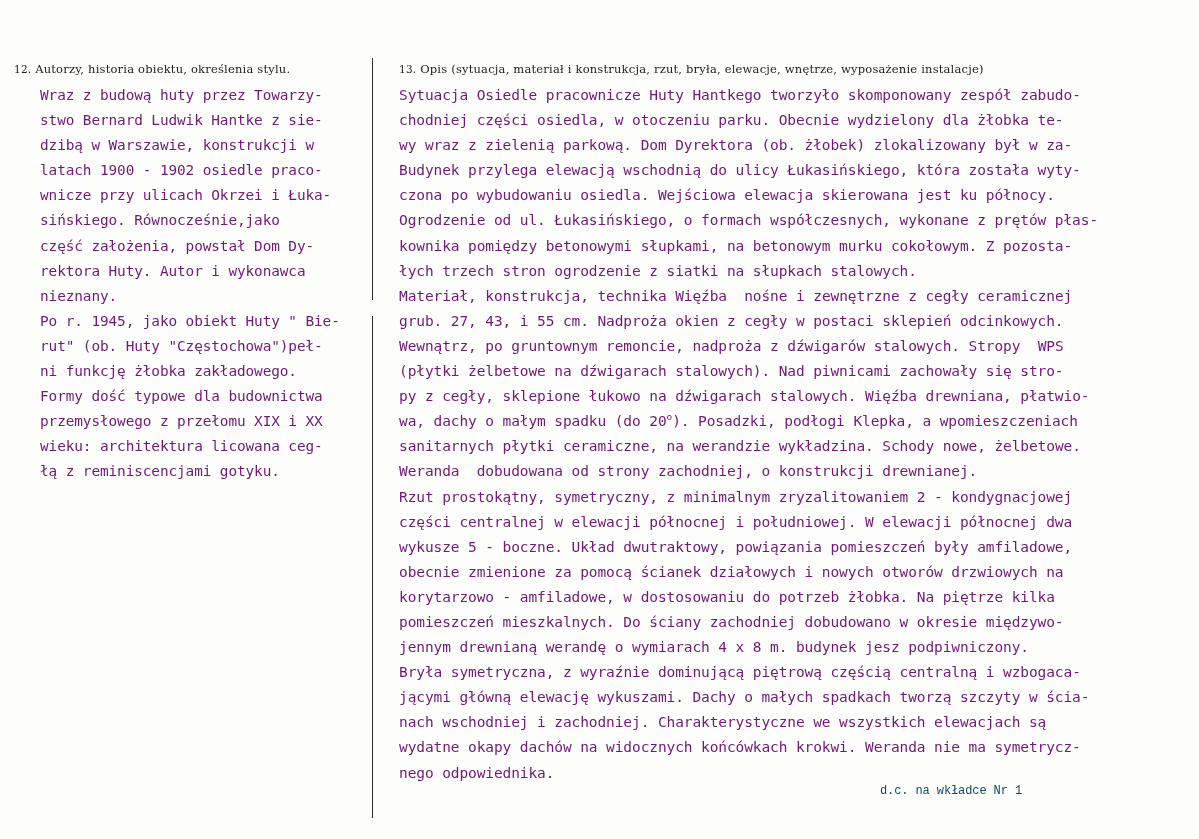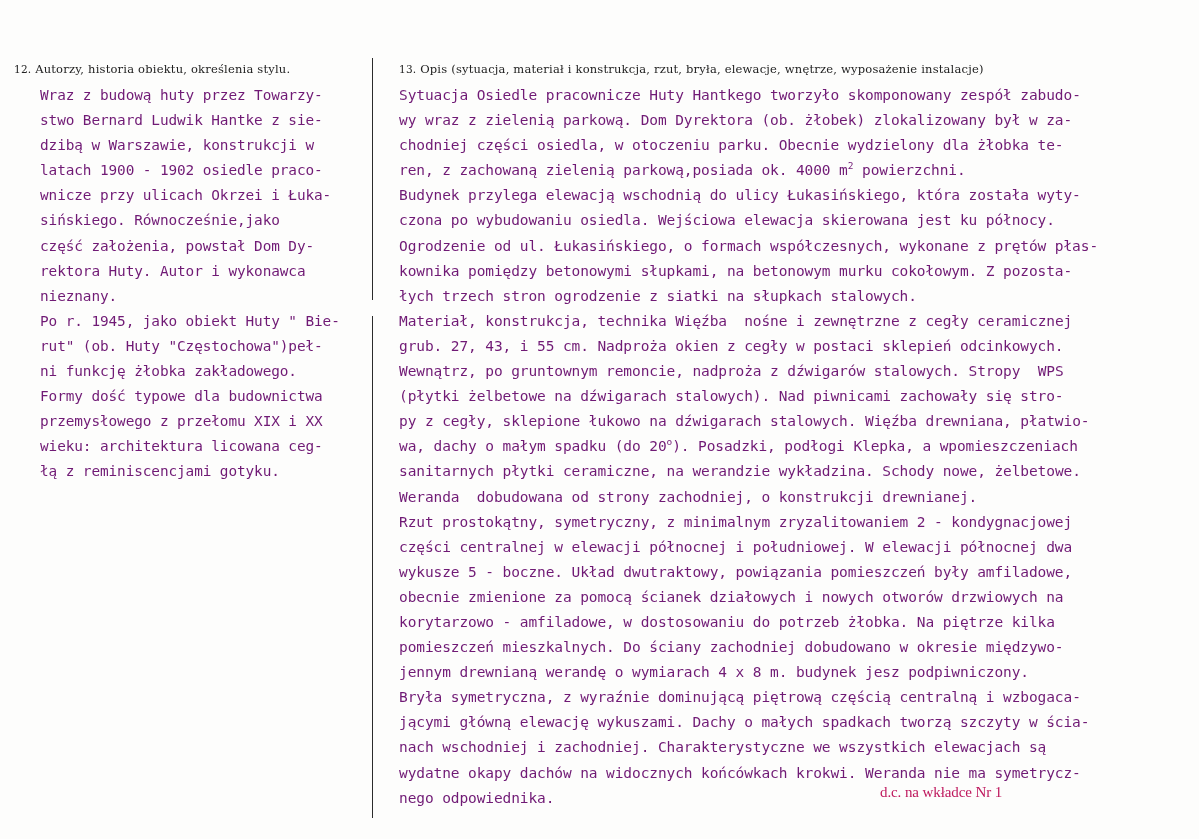--- a/index.html
+++ b/index.html
@@ -86,24 +86,24 @@
     left: 370px;
     top: 300px;
     width: 5px;
     height: 16px;
     background: #fdfdfc;
   }
   .footer-note {
     position: absolute;
     left: 880px;
     top: 784px;
-    font-family: Liberation Serif, serif;
-    font-size: 15px;
+    font-family: Liberation Mono, monospace;
+    font-size: 12px;
     letter-spacing: -0.1px;
-    color: #be185d;
+    color: #0c4a6e;
     white-space: pre;
   }
 </style>
 </head>
 <body>
 
 <div class="page">
 
   <div class="divider"></div>
   <div class="divider-gap"></div>
@@ -134,23 +134,22 @@
   </div>
 
   <div class="col-right">
     <div class="field-head">
       <span class="num">13.</span>
       <span>Opis (sytuacja, materiał i konstrukcja, rzut, bryła, elewacje, wnętrze, wyposażenie instalacje)</span>
     </div>
     <div class="body-text">
 
       <div class="line"><span class="u">Sytuacja</span> Osiedle pracownicze Huty Hantkego tworzyło skomponowany zespół zabudo-</div>
+      <div class="line">chodniej części osiedla, w otoczeniu parku. Obecnie wydzielony dla żłobka te-</div>
       <div class="line">wy wraz z zielenią parkową. Dom Dyrektora (ob. żłobek) zlokalizowany był w za-</div>
-      <div class="line">chodniej części osiedla, w otoczeniu parku. Obecnie wydzielony dla żłobka te-</div>
-      <div class="line">ren, z zachowaną zielenią parkową,posiada ok. 4000 m<sup>2</sup> powierzchni.</div>
       <div class="line">Budynek przylega elewacją wschodnią do ulicy Łukasińskiego, która została wyty-</div>
       <div class="line">czona po wybudowaniu osiedla. Wejściowa elewacja skierowana jest ku północy.</div>
       <div class="line">Ogrodzenie od ul. Łukasińskiego, o formach współczesnych, wykonane z prętów płas-</div>
       <div class="line">kownika pomiędzy betonowymi słupkami, na betonowym murku cokołowym. Z pozosta-</div>
       <div class="line">łych trzech stron ogrodzenie z siatki na słupkach stalowych.</div>
 
       <div class="line"><span class="u">Materiał, konstrukcja, technika</span> <span class="u">Więźba </span> nośne i zewnętrzne z cegły ceramicznej</div>
       <div class="line">grub. 27, 43, i 55 cm. Nadproża okien z cegły w postaci sklepień odcinkowych.</div>
       <div class="line">Wewnątrz, po gruntownym remoncie, nadproża z dźwigarów stalowych. <span class="u">Stropy </span> WPS</div>
       <div class="line">(płytki żelbetowe na dźwigarach stalowych). Nad piwnicami zachowały się stro-</div>

